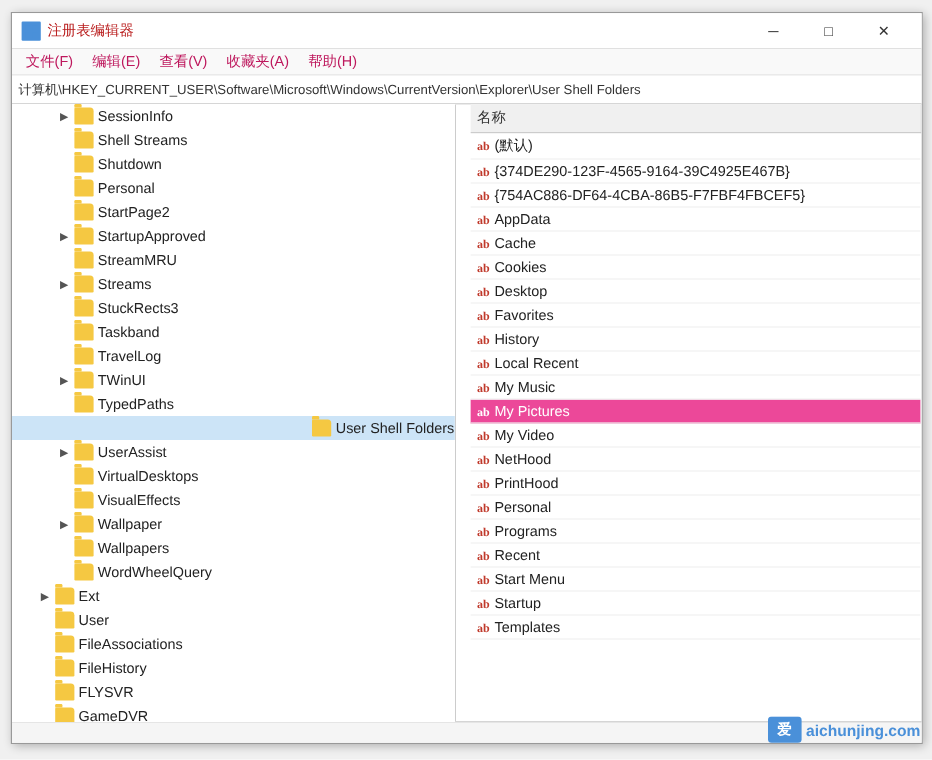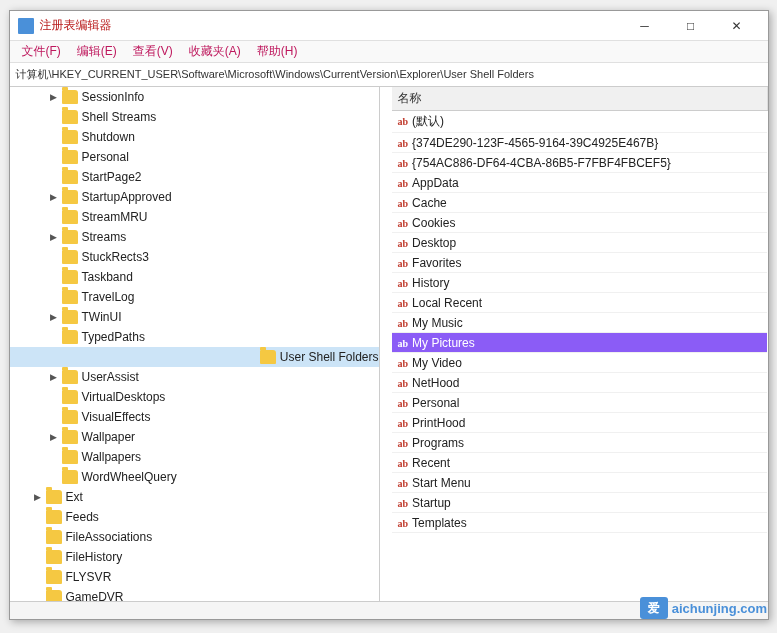--- a/index.html
+++ b/index.html
@@ -188,21 +188,21 @@
       white-space: nowrap;
     }
     .value-table td {
       padding: 2px 6px;
       font-size: 12px;
       color: #222;
       border-bottom: 1px solid #f0f0f0;
       white-space: nowrap;
       height: 20px;
     }
-    .value-table tr.selected td { background: #8b5cf6; color: #fff; }
+    .value-table tr.selected td { background: #ec4899; color: #fff; }
     .value-table tr.selected .ab-icon { color: #fff; }
 
     .ab-icon {
       font-size: 10px;
       color: #c0392b;
       font-weight: bold;
       margin-right: 4px;
       font-family: serif;
     }
 
@@ -410,21 +410,21 @@
           <div class="tree-item">
             <span class="tree-indent" style="width: 16px; display: inline-block;"></span>
             <span class="tree-arrow right"></span>
             <span class="folder-icon"></span>
             <span class="tree-label">Ext</span>
           </div>
           <div class="tree-item">
             <span class="tree-indent" style="width: 16px; display: inline-block;"></span>
             <span class="tree-arrow" style="width: 16px; display: inline-block;"></span>
             <span class="folder-icon"></span>
-            <span class="tree-label">Feeds</span>
+            <span class="tree-label">User</span>
           </div>
           <div class="tree-item">
             <span class="tree-indent" style="width: 16px; display: inline-block;"></span>
             <span class="tree-arrow" style="width: 16px; display: inline-block;"></span>
             <span class="folder-icon"></span>
             <span class="tree-label">FileAssociations</span>
           </div>
           <div class="tree-item">
             <span class="tree-indent" style="width: 16px; display: inline-block;"></span>
             <span class="tree-arrow" style="width: 16px; display: inline-block;"></span>
@@ -490,24 +490,24 @@
             <tr class="selected">
               <td><span class="ab-icon">ab</span><span>My Pictures</span></td>
             </tr>
             <tr>
               <td><span class="ab-icon">ab</span><span>My Video</span></td>
             </tr>
             <tr>
               <td><span class="ab-icon">ab</span><span>NetHood</span></td>
             </tr>
             <tr>
+              <td><span class="ab-icon">ab</span><span>PrintHood</span></td>
+            </tr>
+            <tr>
               <td><span class="ab-icon">ab</span><span>Personal</span></td>
-            </tr>
-            <tr>
-              <td><span class="ab-icon">ab</span><span>PrintHood</span></td>
             </tr>
             <tr>
               <td><span class="ab-icon">ab</span><span>Programs</span></td>
             </tr>
             <tr>
               <td><span class="ab-icon">ab</span><span>Recent</span></td>
             </tr>
             <tr>
               <td><span class="ab-icon">ab</span><span>Start Menu</span></td>
             </tr>

